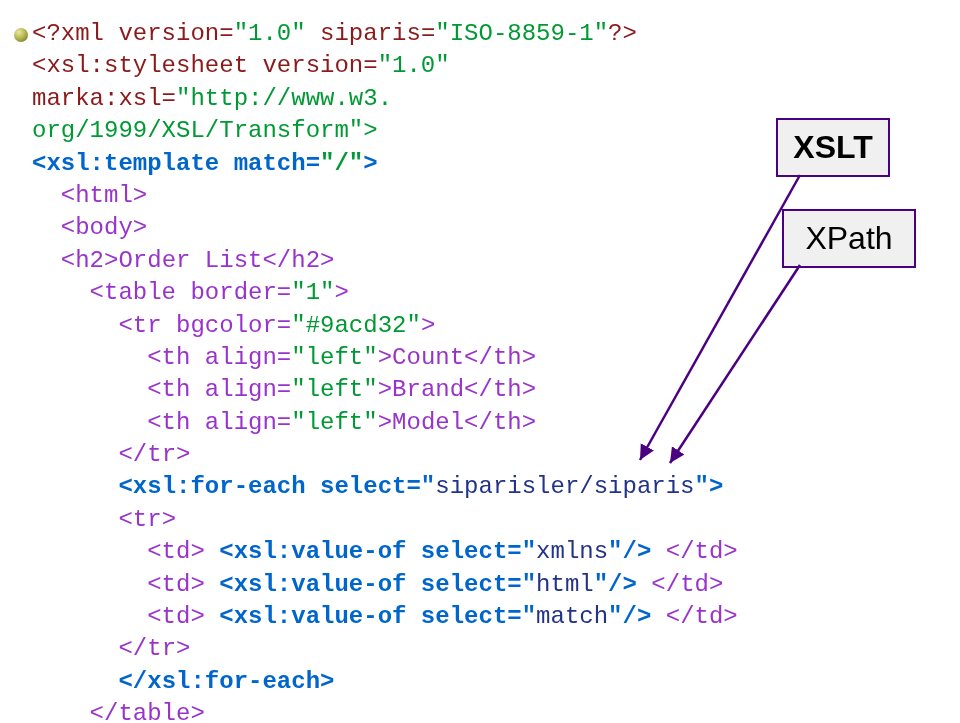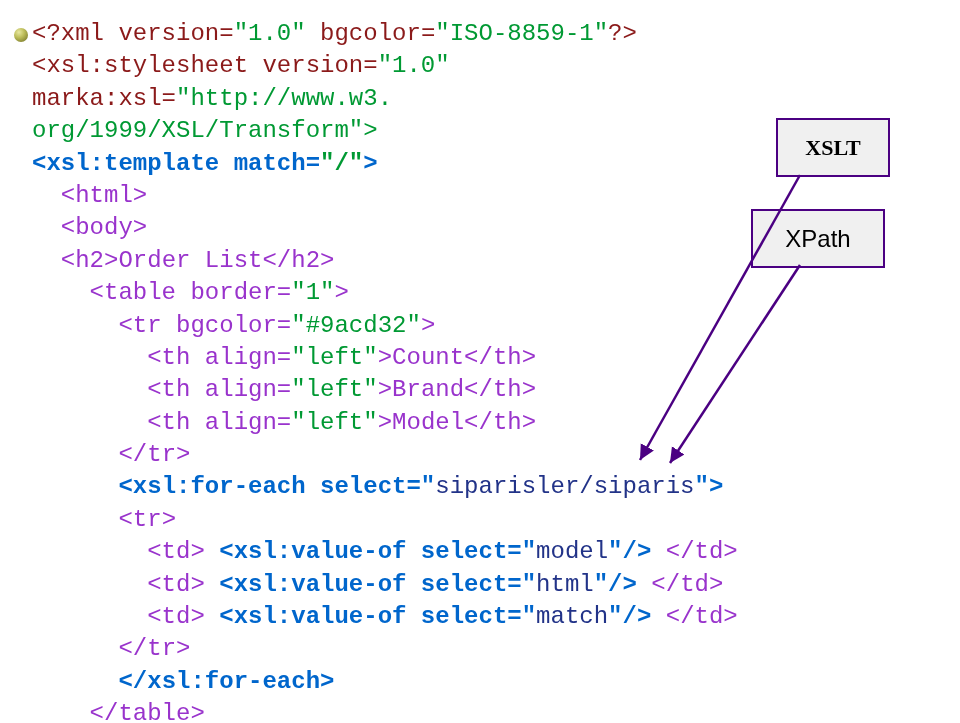--- a/index.html
+++ b/index.html
@@ -32,31 +32,30 @@
       border: 2px solid #4B0082;
       text-align: center;
       color: #000;
       font-family: Arial, Helvetica, sans-serif;
     }
     .box-xslt {
       right: 70px;
       top: 118px;
       width: 110px;
       height: 55px;
-      font-size: 22px;
+      font-size: 32px;
       font-weight: bold;
       line-height: 55px;
-      font-family: Liberation Serif, serif;
     }
     .box-xpath {
-      right: 75px;
+      right: 44px;
       top: 209px;
       width: 130px;
       height: 55px;
-      font-size: 24px;
+      font-size: 32px;
       line-height: 55px;
     }
     svg.arrows {
       position: absolute;
       top: 0;
       left: 0;
       pointer-events: none;
     }
 
     .bullet {
@@ -67,37 +66,37 @@
       background: radial-gradient(circle at 35% 30%, #e8e8a0 0%, #bdbd5a 40%, #6a6a20 100%);
       left: 14px;
       top: 28px;
     }
   </style>
 </head>
 <body>
 
 <div class="bullet"></div>
 
-<div class="code-block"><span class="maroon"><span>&lt;?xml version=</span><span class="green">"1.0"</span><span> bgcolor=</span><span class="green">"ISO-8859-1"</span><span>?&gt;</span></span>
+<div class="code-block"><span class="maroon"><span>&lt;?xml version=</span><span class="green">"1.0"</span><span> siparis=</span><span class="green">"ISO-8859-1"</span><span>?&gt;</span></span>
 <span class="maroon"><span>&lt;xsl:stylesheet version=</span><span class="green">"1.0"</span></span>
 <span class="maroon"><span>marka:xsl=</span><span class="green">"http://www.w3.</span></span>
 <span class="green">org/1999/XSL/Transform"&gt;</span>
 <span class="blue bold"><span>&lt;xsl:template match=</span><span class="green">"/"</span><span>&gt;</span></span>
 <span class="purple">  <span>&lt;html&gt;</span></span>
 <span class="purple">  <span>&lt;body&gt;</span></span>
 <span class="purple">  <span>&lt;h2&gt;Order List&lt;/h2&gt;</span></span>
 <span class="purple">    <span>&lt;table border=</span><span class="green">"1"</span><span>&gt;</span></span>
 <span class="purple">      <span>&lt;tr bgcolor=</span><span class="green">"#9acd32"</span><span>&gt;</span></span>
 <span class="purple">        <span>&lt;th align=</span><span class="green">"left"</span><span>&gt;Count&lt;/th&gt;</span></span>
 <span class="purple">        <span>&lt;th align=</span><span class="green">"left"</span><span>&gt;Brand&lt;/th&gt;</span></span>
 <span class="purple">        <span>&lt;th align=</span><span class="green">"left"</span><span>&gt;Model&lt;/th&gt;</span></span>
 <span class="purple">      <span>&lt;/tr&gt;</span></span>
 <span>      <span class="blue bold">&lt;xsl:for-each select="</span><span class="navy">siparisler/siparis</span><span class="blue bold">"&gt;</span></span>
 <span class="purple">      <span>&lt;tr&gt;</span></span>
-<span>        <span class="purple">&lt;td&gt; </span><span class="blue bold">&lt;xsl:value-of select="</span><span class="navy">model</span><span class="blue bold">"/&gt;</span><span class="purple"> &lt;/td&gt;</span></span>
+<span>        <span class="purple">&lt;td&gt; </span><span class="blue bold">&lt;xsl:value-of select="</span><span class="navy">xmlns</span><span class="blue bold">"/&gt;</span><span class="purple"> &lt;/td&gt;</span></span>
 <span>        <span class="purple">&lt;td&gt; </span><span class="blue bold">&lt;xsl:value-of select="</span><span class="navy">html</span><span class="blue bold">"/&gt;</span><span class="purple"> &lt;/td&gt;</span></span>
 <span>        <span class="purple">&lt;td&gt; </span><span class="blue bold">&lt;xsl:value-of select="</span><span class="navy">match</span><span class="blue bold">"/&gt;</span><span class="purple"> &lt;/td&gt;</span></span>
 <span class="purple">      <span>&lt;/tr&gt;</span></span>
 <span class="blue bold">      <span>&lt;/xsl:for-each&gt;</span></span>
 <span class="purple">    <span>&lt;/table&gt;</span></span>
 
 
 
 </div>
 

